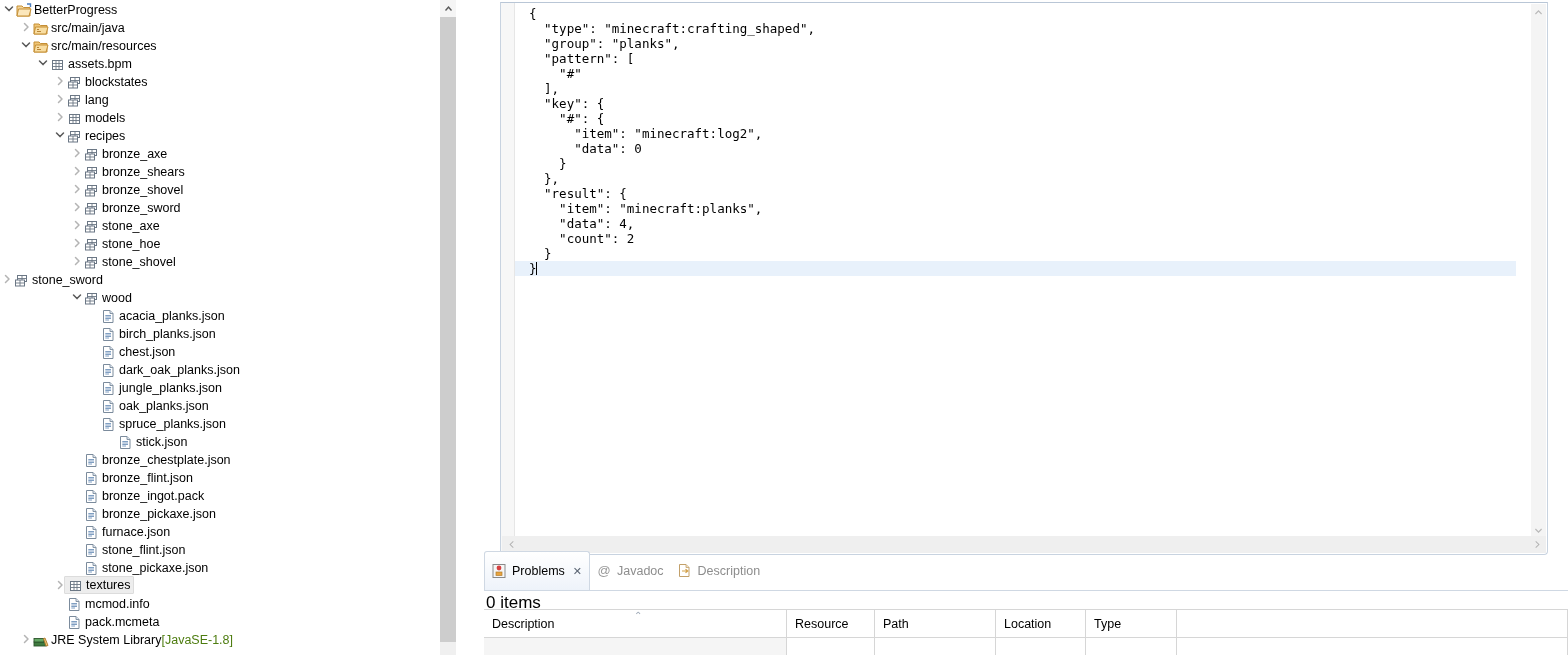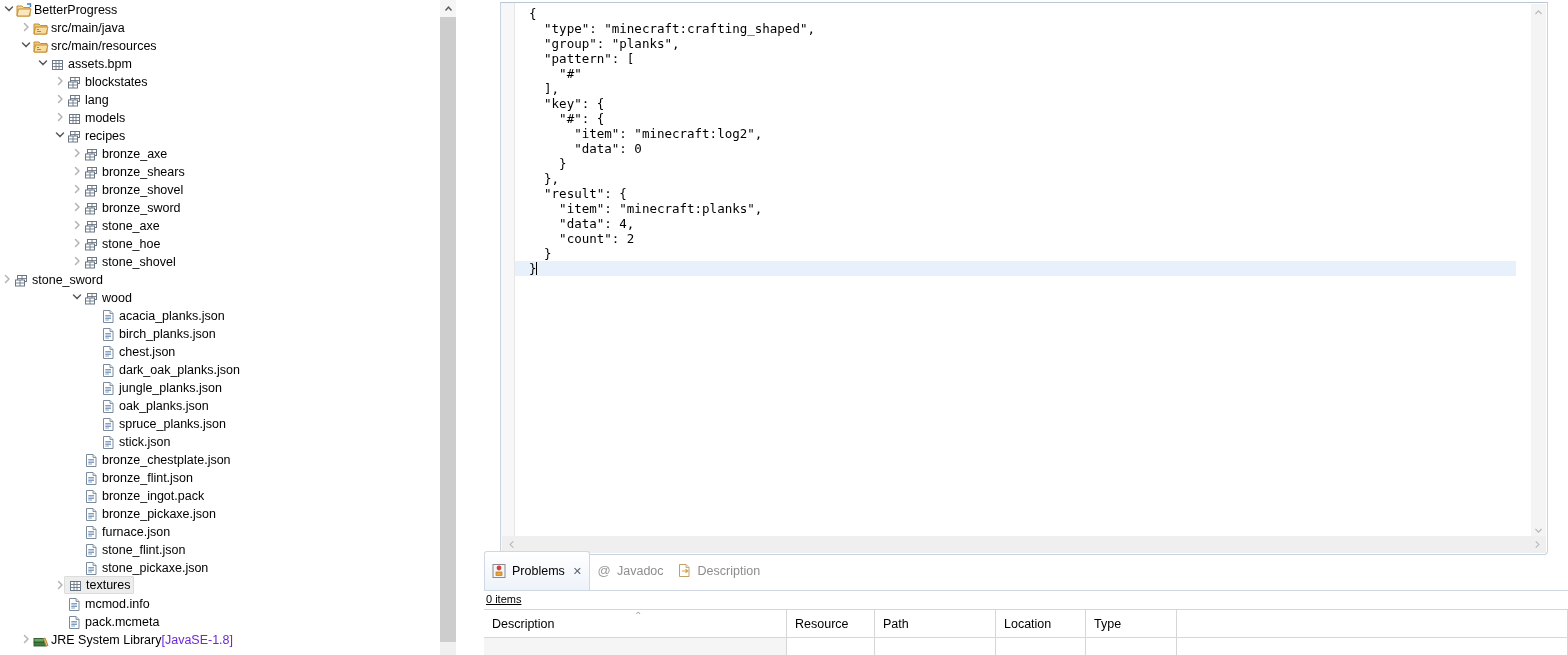--- a/index.html
+++ b/index.html
@@ -46,21 +46,21 @@
     width: 13px; height: 18px; flex: 0 0 13px;
     display: inline-flex; align-items: center; justify-content: center;
   }
   .twisty svg { display: block; }
   .ticon {
     width: 17px; height: 16px; flex: 0 0 17px;
     display: inline-flex; align-items: center; justify-content: center;
     margin-right: 2px;
   }
   .ticon svg { display: block; }
-  .jre-ver { color: #6d28d9; }
+  .jre-ver { color: #4d7c0f; }
 
   
   #tree-scroll {
     position: absolute; right: 0; top: 0;
     width: 16px; height: 655px;
     background: #f0f0f0;
   }
   #tree-scroll .sb-arrow {
     height: 17px; width: 16px;
     background: #f5f5f5;
@@ -170,21 +170,21 @@
     background: linear-gradient(#ffffff, #eef3fa);
     border: 1px solid #cfd8e3;
     border-bottom: none;
     border-radius: 3px 3px 0 0;
     font-weight: normal;
   }
   .vtab .tabicon { width: 16px; height: 16px; display: inline-flex; align-items: center; justify-content: center; }
   .vtab .closex { margin-left: 3px; }
   #items-count {
     position: absolute; left: 2px; top: 30px;
-    font-size: 11px; color: #000; text-decoration: underline;
+    font-size: 17px; color: #000; text-decoration: underline;
   }
   #prob-table {
     position: absolute; left: 0; top: 46px;
     width: 100%; height: 46px;
     border-top: 1px solid #d6d6d6;
   }
   #prob-header {
     display: flex; height: 27px;
     background: #ffffff;
     border-bottom: 1px solid #d6d6d6;
@@ -600,21 +600,21 @@
             <span class="ticon">
               <svg width="15" height="15" viewBox="0 0 15 15">
                 <path d="M2.5 1.5 L9 1.5 L12 4.5 L12 13.5 L2.5 13.5 Z" fill="#ffffff" stroke="#7b8b9c" stroke-width="1"></path>
                 <path d="M9 1.5 L9 4.5 L12 4.5" fill="#dde6ef" stroke="#7b8b9c" stroke-width="0.9"></path>
                 <path d="M4.3 6.5 H10 M4.3 8 H10 M4.3 9.5 H10 M4.3 11 H8" stroke="#5f86b3" stroke-width="0.8"></path>
               </svg>
             </span>
             <span class="label">spruce_planks.json</span>
           </span>
         </div>
-        <div class="tree-row" style="padding-left: 87px;">
+        <div class="tree-row" style="padding-left: 87px; gap: 17px;">
           <span class="twisty"></span>
           <span class="label-wrap">
             <span class="ticon">
               <svg width="15" height="15" viewBox="0 0 15 15">
                 <path d="M2.5 1.5 L9 1.5 L12 4.5 L12 13.5 L2.5 13.5 Z" fill="#ffffff" stroke="#7b8b9c" stroke-width="1"></path>
                 <path d="M9 1.5 L9 4.5 L12 4.5" fill="#dde6ef" stroke="#7b8b9c" stroke-width="0.9"></path>
                 <path d="M4.3 6.5 H10 M4.3 8 H10 M4.3 9.5 H10 M4.3 11 H8" stroke="#5f86b3" stroke-width="0.8"></path>
               </svg>
             </span>
             <span class="label">stick.json</span>

